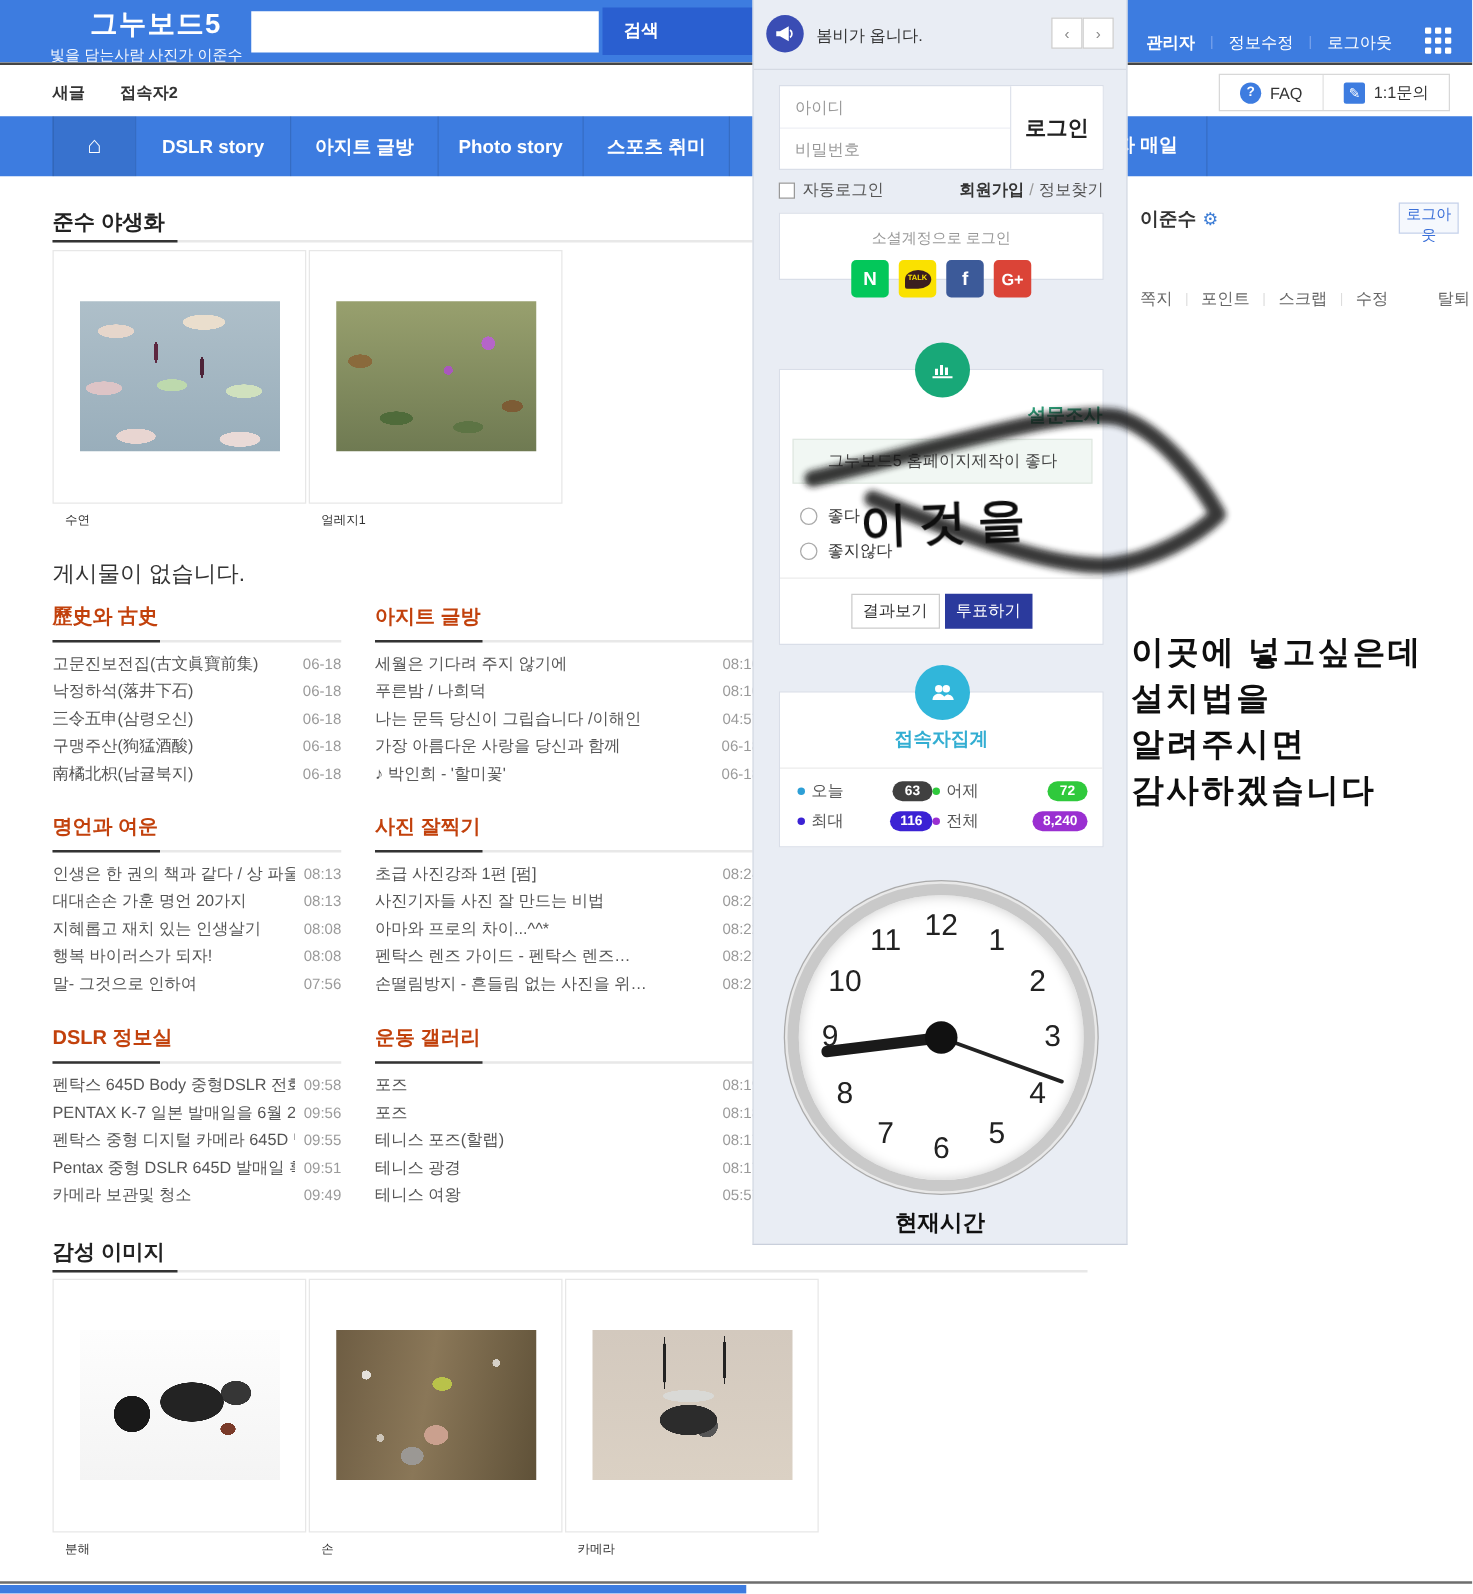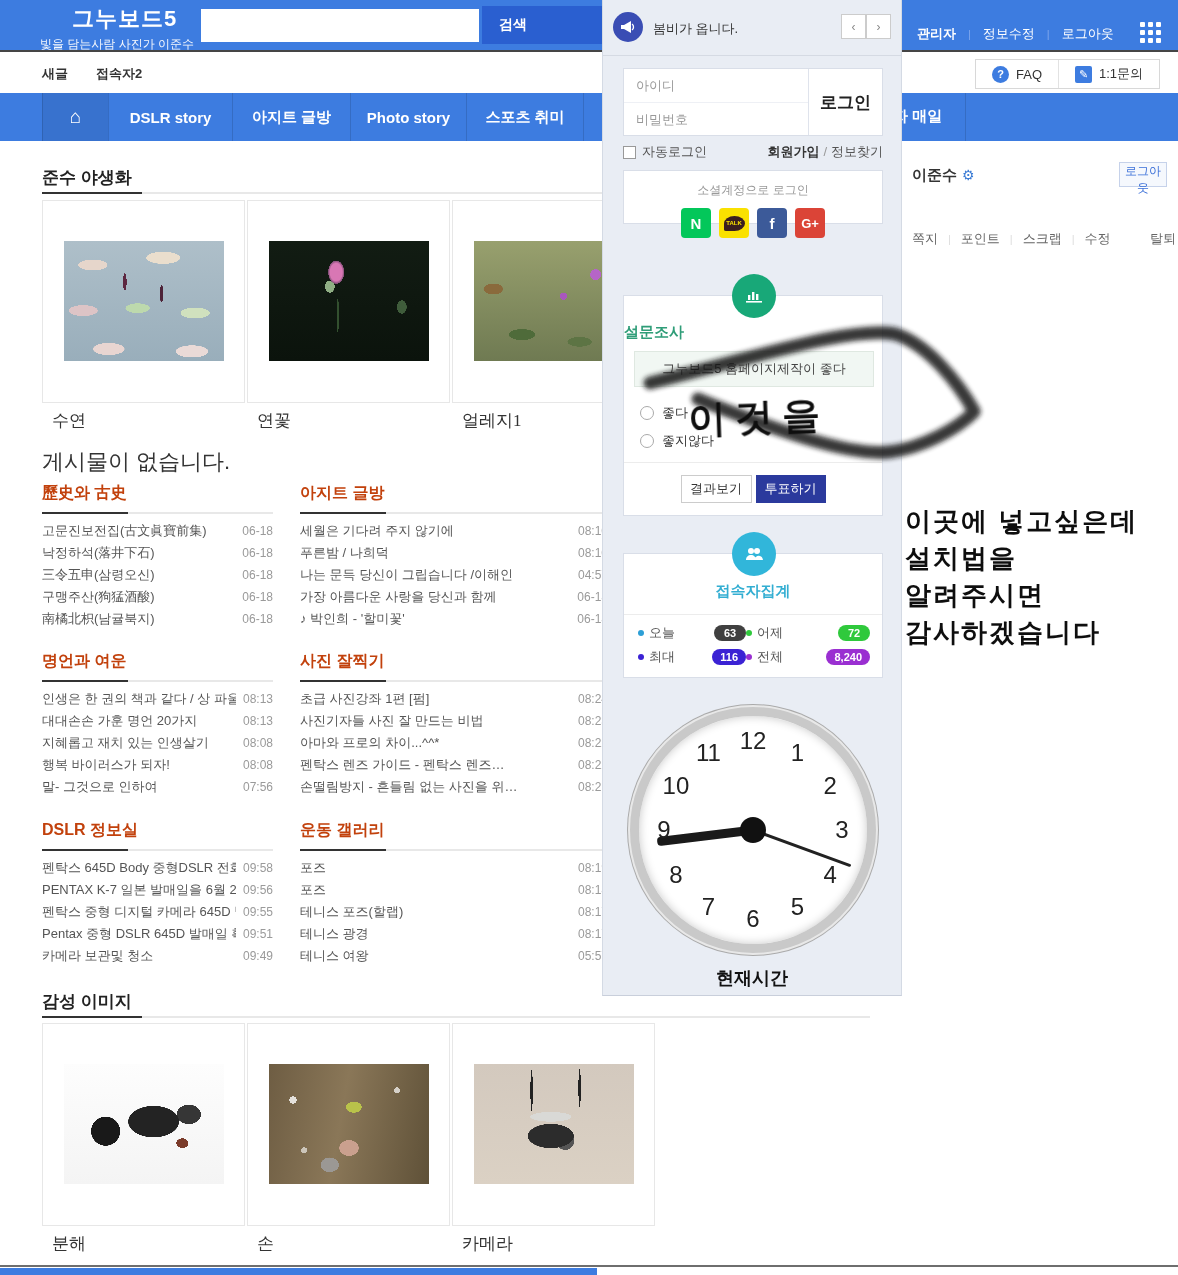--- a/index.html
+++ b/index.html
@@ -41,21 +41,21 @@
   .nav-divider { position:absolute; left:965px; top:0; width:1px; height:48px; background:rgba(0,0,0,.13); }
 
   
   .sec-title { position:absolute; font-size:17px; font-weight:bold; color:#222; z-index:1; }
   .sec-under { position:absolute; height:2px; background:#e8e8e8; z-index:1; }
   .sec-under i { display:block; width:100px; height:2px; background:#333; }
   .cards { position:absolute; display:flex; gap:2px; z-index:1; }
   .card-wrap { width:203px; }
   .card { width:203px; height:203px; background:#fff; border:1px solid #e7e7e7; position:relative; cursor:pointer; }
   .card .ph { position:absolute; left:21px; top:40px; width:160px; height:120px; }
-  .card-cap { font-size:17px; color:#333; margin:6px 0 0 10px;font-family:Liberation Serif, serif; }
+  .card-cap { font-size:10px; color:#333; margin:6px 0 0 10px; }
 
   
   .ph-suryeon { background:
     radial-gradient(ellipse 24px 9px at 18% 20%, #e6d6cb 60%, transparent 61%),
     radial-gradient(ellipse 28px 10px at 62% 14%, #eadecd 60%, transparent 61%),
     radial-gradient(ellipse 24px 9px at 12% 58%, #ddc4c6 60%, transparent 61%),
     radial-gradient(ellipse 20px 8px at 46% 56%, #bdd9ad 60%, transparent 61%),
     radial-gradient(ellipse 24px 9px at 82% 60%, #d0e1be 60%, transparent 61%),
     radial-gradient(ellipse 26px 10px at 28% 90%, #e8d5d1 60%, transparent 61%),
     radial-gradient(ellipse 27px 10px at 80% 92%, #eadad7 60%, transparent 61%),
@@ -101,21 +101,21 @@
   .ph-camera { background:
     radial-gradient(ellipse 2px 34px at 36% 22%, #222 60%, transparent 61%),
     radial-gradient(ellipse 2px 32px at 66% 20%, #222 60%, transparent 61%),
     radial-gradient(ellipse 34px 8px at 48% 44%, #d9d9d6 60%, transparent 61%),
     radial-gradient(ellipse 38px 20px at 48% 60%, #2c2c2c 60%, transparent 61%),
     radial-gradient(circle 15px at 57% 64%, #555 60%, transparent 61%),
     radial-gradient(circle 9px at 57% 64%, #0d0d0d 60%, transparent 61%),
     linear-gradient(#d3c9be,#dbd1c4); }
 
   
-  .empty-notice { position:absolute; left:42px; top:447px; font-size:22px; color:#333; z-index:1; }
+  .empty-notice { position:absolute; left:42px; top:447px; font-size:18px; color:#333; z-index:1; }
   .board { position:absolute; z-index:1; }
   .b0{left:42px;top:483px;width:231px}.b1{left:300px;top:483px;width:308px}
   .b2{left:42px;top:651px;width:231px}.b3{left:300px;top:651px;width:308px}
   .b4{left:42px;top:820px;width:231px}.b5{left:300px;top:820px;width:308px}
   .btitle { font-size:16px; font-weight:bold; color:#c2410c; cursor:pointer; }
   .bunder { height:2px; background:#e8e8e8; margin:8px 0 6px; }
   .bunder i { display:block; width:86px; height:2px; background:#333; }
   .plist { list-style:none; }
   .plist li { display:flex; justify-content:space-between; align-items:center; height:22px; font-size:13px; color:#555; cursor:pointer; }
   .ptitle { white-space:nowrap; overflow:hidden; max-width:84%; }
@@ -152,21 +152,21 @@
   .member-links .find { cursor:pointer; }
 
   .social-box { position:absolute; left:20px; top:170px; width:260px; height:54px; background:#fff; border:1px solid #d9dee8; text-align:center; }
   .social-title { font-size:12px; color:#999; margin-top:11px; }
   .social-icons { display:flex; justify-content:center; gap:8px; margin-top:9px; }
   .sicon { width:30px; height:30px; border-radius:4px; color:#fff; font-weight:bold; display:flex; align-items:center; justify-content:center; font-size:15px; cursor:pointer; }
   .sicon .bubble { background:#3a1e1f; color:#fae100; border-radius:50% 50% 50% 10%; width:21px; height:15px; font-size:6px; font-weight:bold; display:flex; align-items:center; justify-content:center; }
 
   .widget-circle { position:absolute; left:108px; top:-22px; width:44px; height:44px; border-radius:50%; display:flex; align-items:center; justify-content:center; }
   .poll-box { position:absolute; left:20px; top:295px; width:260px; height:221px; background:#fff; border:1px solid #d9dee8; }
-  .poll-title { position:absolute; left:0; top:27px; width:100%; text-align:left; font-size:15px; font-weight:bold; color:#2f9d78; }
+  .poll-title { position:absolute; left:0; top:27px; width:100%; text-align:right; font-size:15px; font-weight:bold; color:#2f9d78; }
   .poll-q { position:absolute; left:10px; top:55px; width:240px; height:36px; background:#f1f7f3; border:1px solid #dfe8e1; display:flex; align-items:center; justify-content:center; font-size:13px; color:#444; }
   .poll-opts { position:absolute; left:16px; top:103px; }
   .poll-opt { display:flex; align-items:center; gap:8px; height:28px; font-size:13px; color:#333; cursor:pointer; }
   .radio { width:14px; height:14px; border-radius:50%; border:1px solid #aaa; background:#fff; }
   .poll-foot { position:absolute; left:0; bottom:0; width:100%; height:53px; border-top:1px solid #ececec; display:flex; align-items:center; justify-content:center; gap:4px; }
   .result-btn { width:71px; height:28px; background:#fff; border:1px solid #ccc; font-size:13px; color:#333; cursor:pointer; }
   .vote-btn { width:70px; height:28px; background:#2b3a9d; border:none; font-size:13px; color:#fff; cursor:pointer; }
 
   .visit-box { position:absolute; left:20px; top:553px; width:260px; height:125px; background:#fff; border:1px solid #d9dee8; }
   .visit-title { position:absolute; left:0; top:28px; width:100%; text-align:center; font-size:15px; font-weight:bold; color:#33aed2; }
@@ -263,26 +263,20 @@
   <div class="sec-title" style="left:42px;top:166px">준수 야생화</div>
   <div class="sec-under" style="left:42px;top:192px;width:828px">
       <i></i>
     </div>
   <div class="cards" style="left:42px;top:200px">
       <div class="card-wrap">
         <div class="card">
           <div class="ph ph-suryeon"></div>
         </div>
         <div class="card-cap">수연</div>
-      </div>
-      <div class="card-wrap">
-        <div class="card">
-          <div class="ph ph-lotus"></div>
-        </div>
-        <div class="card-cap">연꽃</div>
       </div>
       <div class="card-wrap">
         <div class="card">
           <div class="ph ph-erythronium"></div>
         </div>
         <div class="card-cap">얼레지1</div>
       </div>
     </div>
 
   <div class="empty-notice">게시물이 없습니다.</div>

